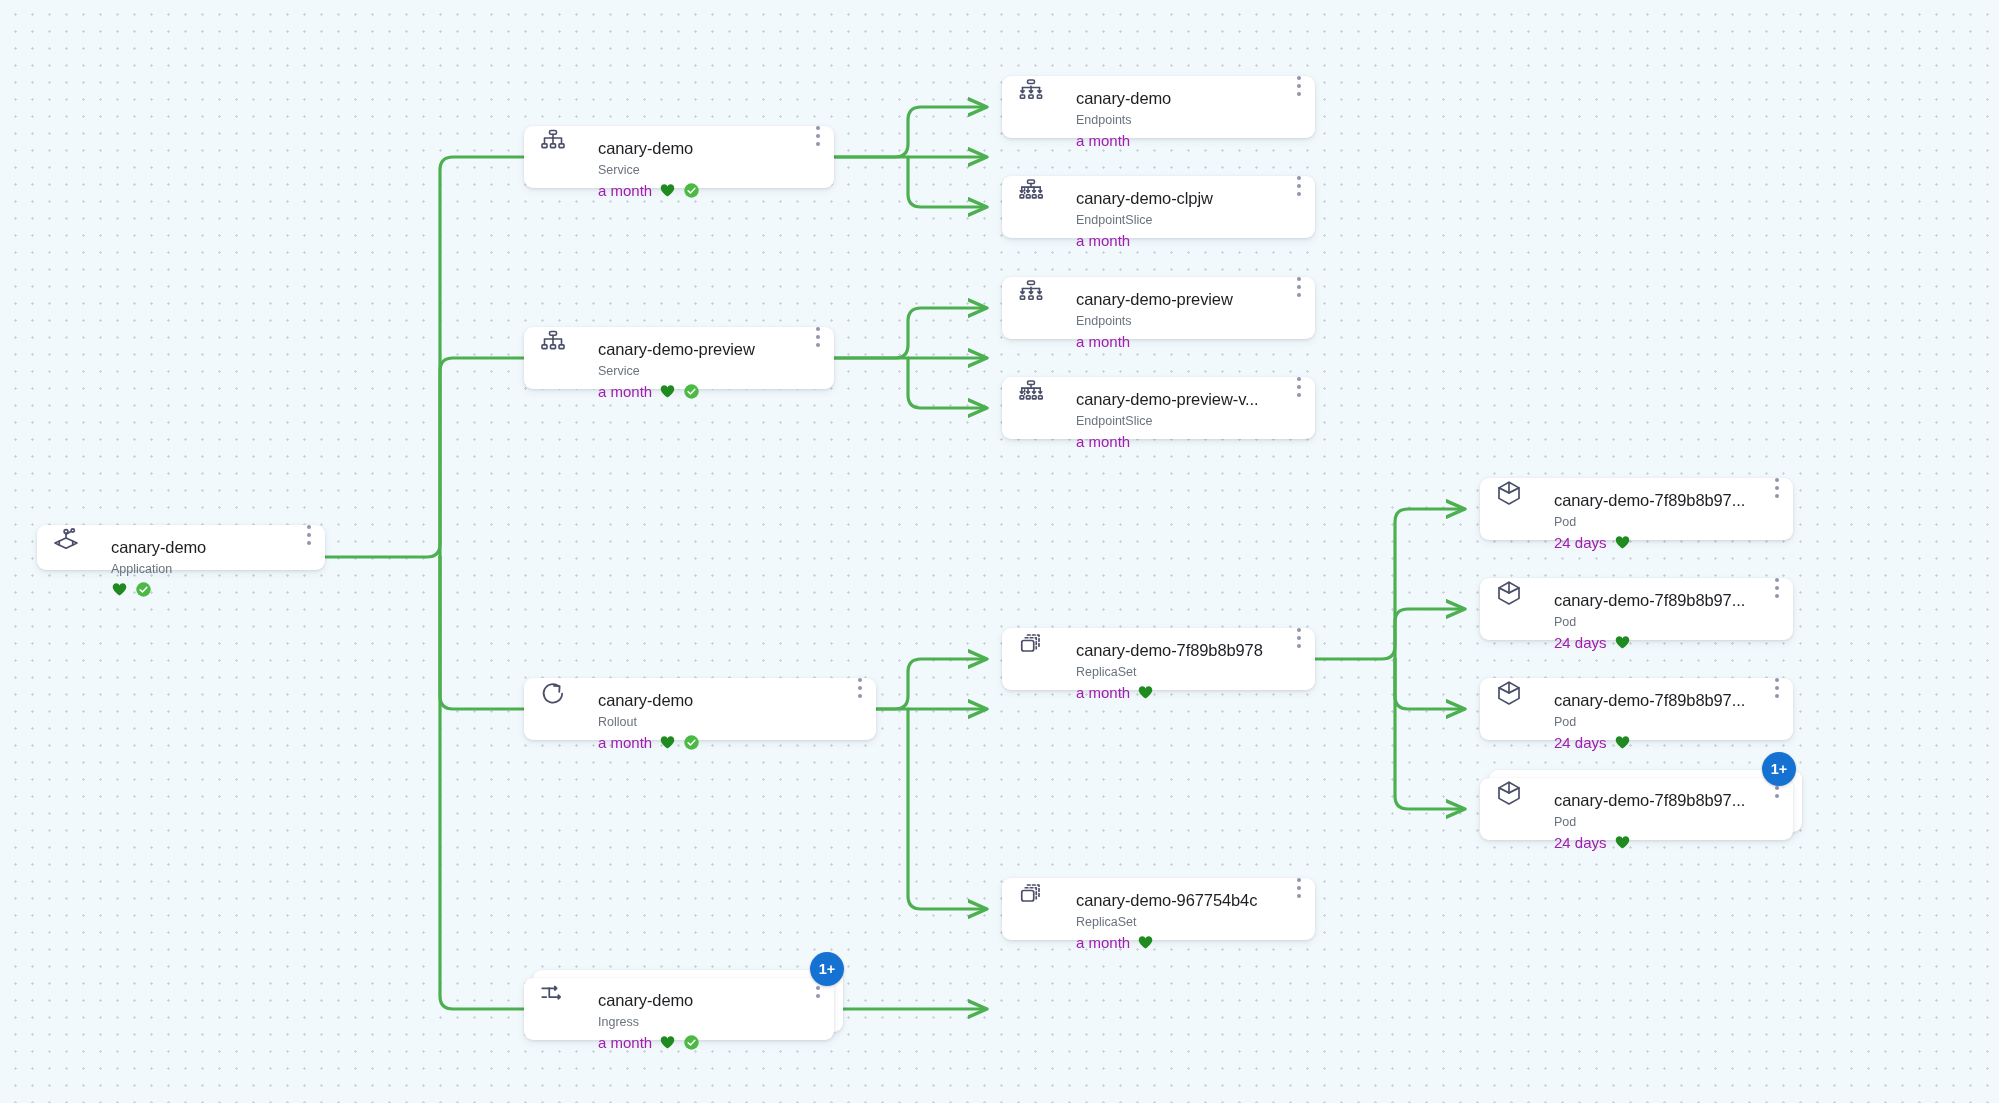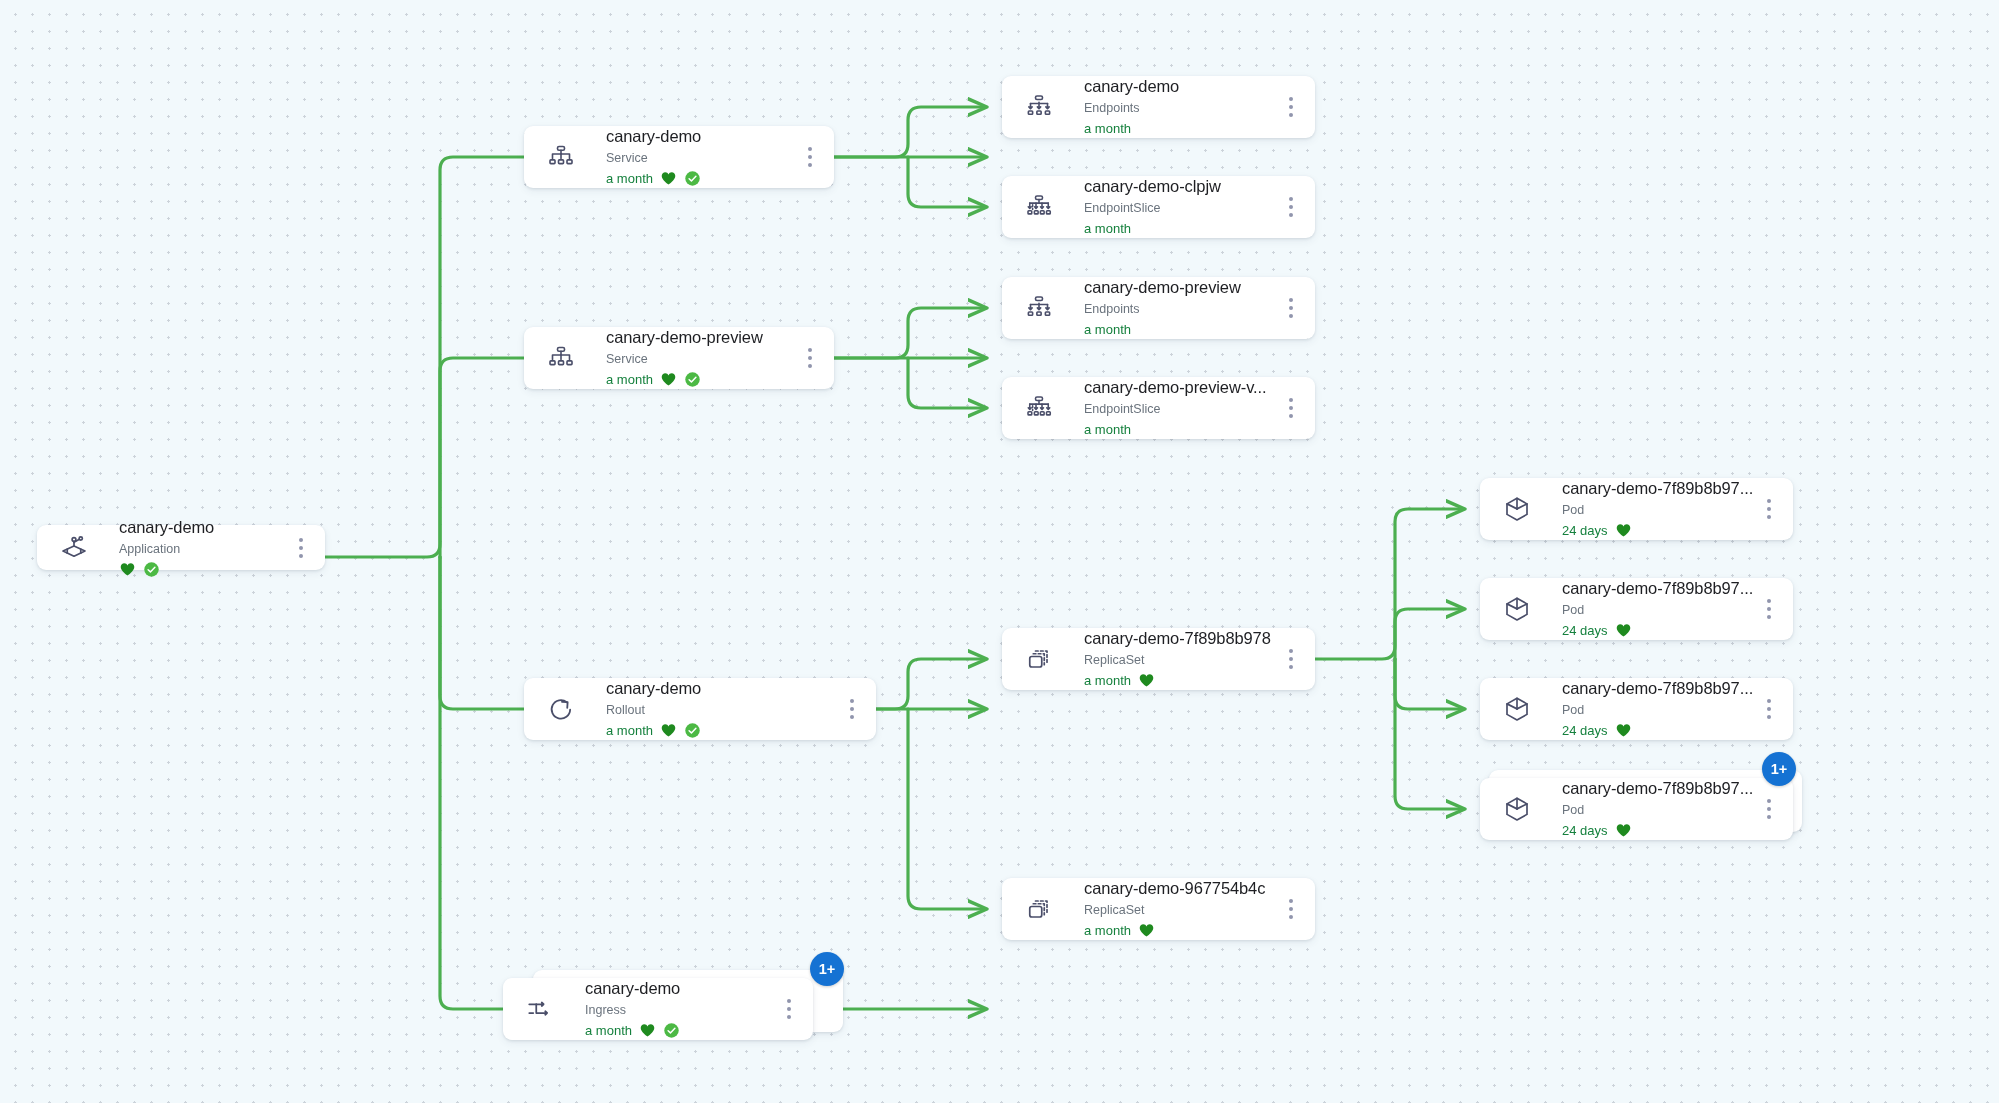--- a/index.html
+++ b/index.html
@@ -39,22 +39,22 @@
     stroke-linejoin: round;
   }
 
   .node {
     position: absolute;
     z-index: 2;
     background: #ffffff;
     border-radius: 9px;
     box-shadow: 0 1px 3px rgba(40,55,80,0.13), 0 3px 8px rgba(40,55,80,0.07);
     display: flex;
-    align-items: center;
-    padding: 8px;
+    align-items: flex-start;
+    padding: 0;
   }
 
   .node-stack-bg {
     position: absolute;
     z-index: 1;
     background: #ffffff;
     border-radius: 9px;
     box-shadow: 0 1px 3px rgba(40,55,80,0.13), 0 3px 8px rgba(40,55,80,0.07);
   }
 
@@ -104,22 +104,22 @@
 
   .node-meta {
     display: flex;
     align-items: center;
     gap: 7px;
     margin-top: 2px;
     height: 18px;
   }
 
   .node-age {
-    font-size: 13px;
-    color: #15803d;
+    font-size: 15px;
+    color: #a21caf;
     line-height: 1.4;
     white-space: nowrap;
   }
 
   .heart-icon { display: block; }
   .check-icon { display: block; }
 
   .node-menu {
     flex: 0 0 28px;
     width: 28px;
@@ -607,21 +607,21 @@
  </svg>
             </span>
           </div>
     </div>
     <div class="node-menu">
           <i></i>
           <i></i>
           <i></i>
         </div>
   </div>
-      <div class="node" style="left: 503px; top: 978px; width: 310px; height: 62px;">
+      <div class="node" style="left: 524px; top: 978px; width: 310px; height: 62px;">
     <div class="node-icon">
           <svg width="30" height="30" viewBox="0 0 24 24" fill="none" stroke="currentColor" stroke-width="1.4" stroke-linecap="round" stroke-linejoin="round">
       <path d="M3.4 8.2 L9.0 8.2"></path>
       <path d="M9.0 8.2 L14.8 8.2 M13.4 6.8 L14.9 8.2 L13.4 9.6"></path>
       <path d="M9.0 8.2 L9.0 15.2 L17.6 15.2 M16.2 13.8 L17.7 15.2 L16.2 16.6"></path>
       <path d="M3.4 15.2 L6.6 15.2"></path>
     </svg>
         </div>
     <div class="node-divider"></div>
     <div class="node-body">

